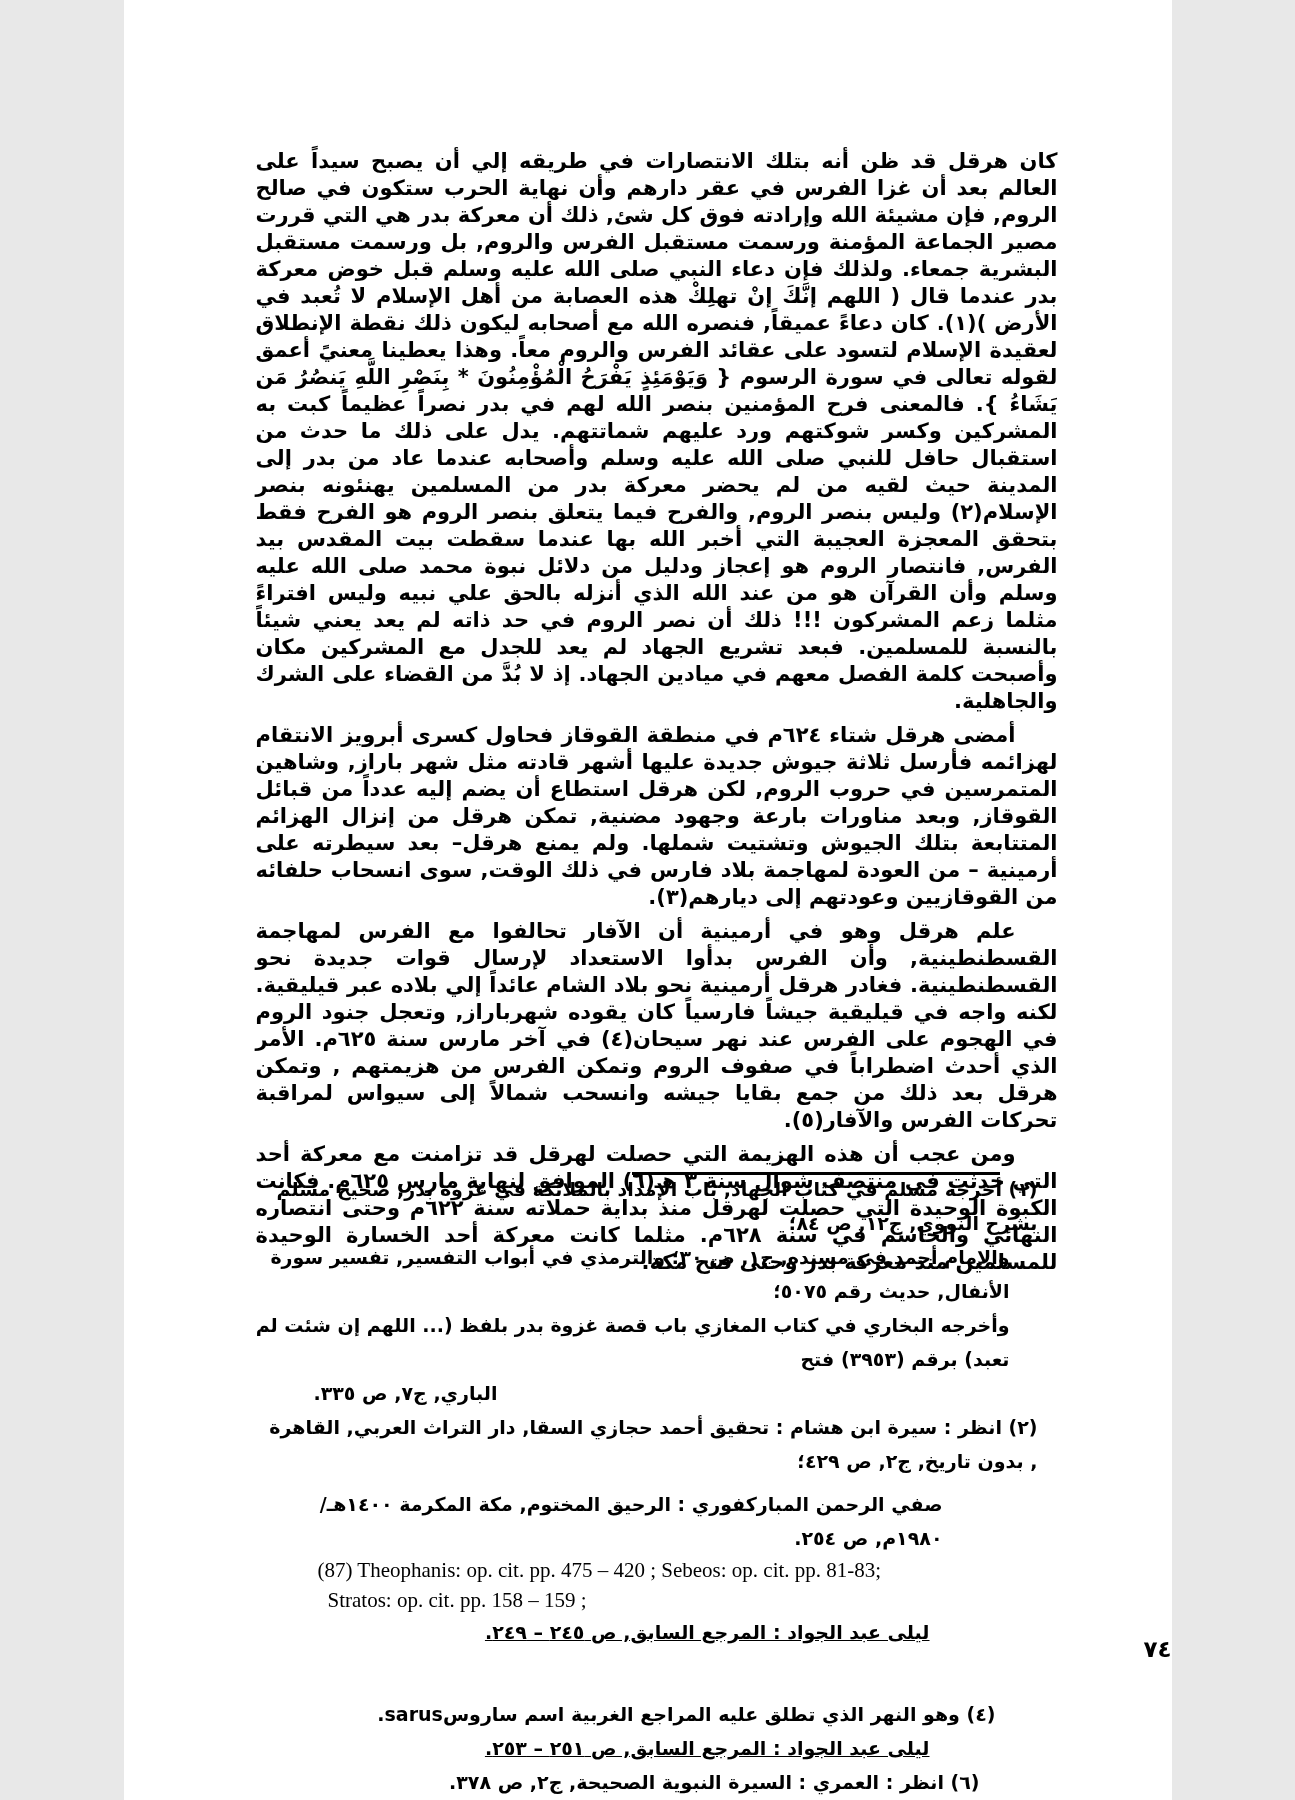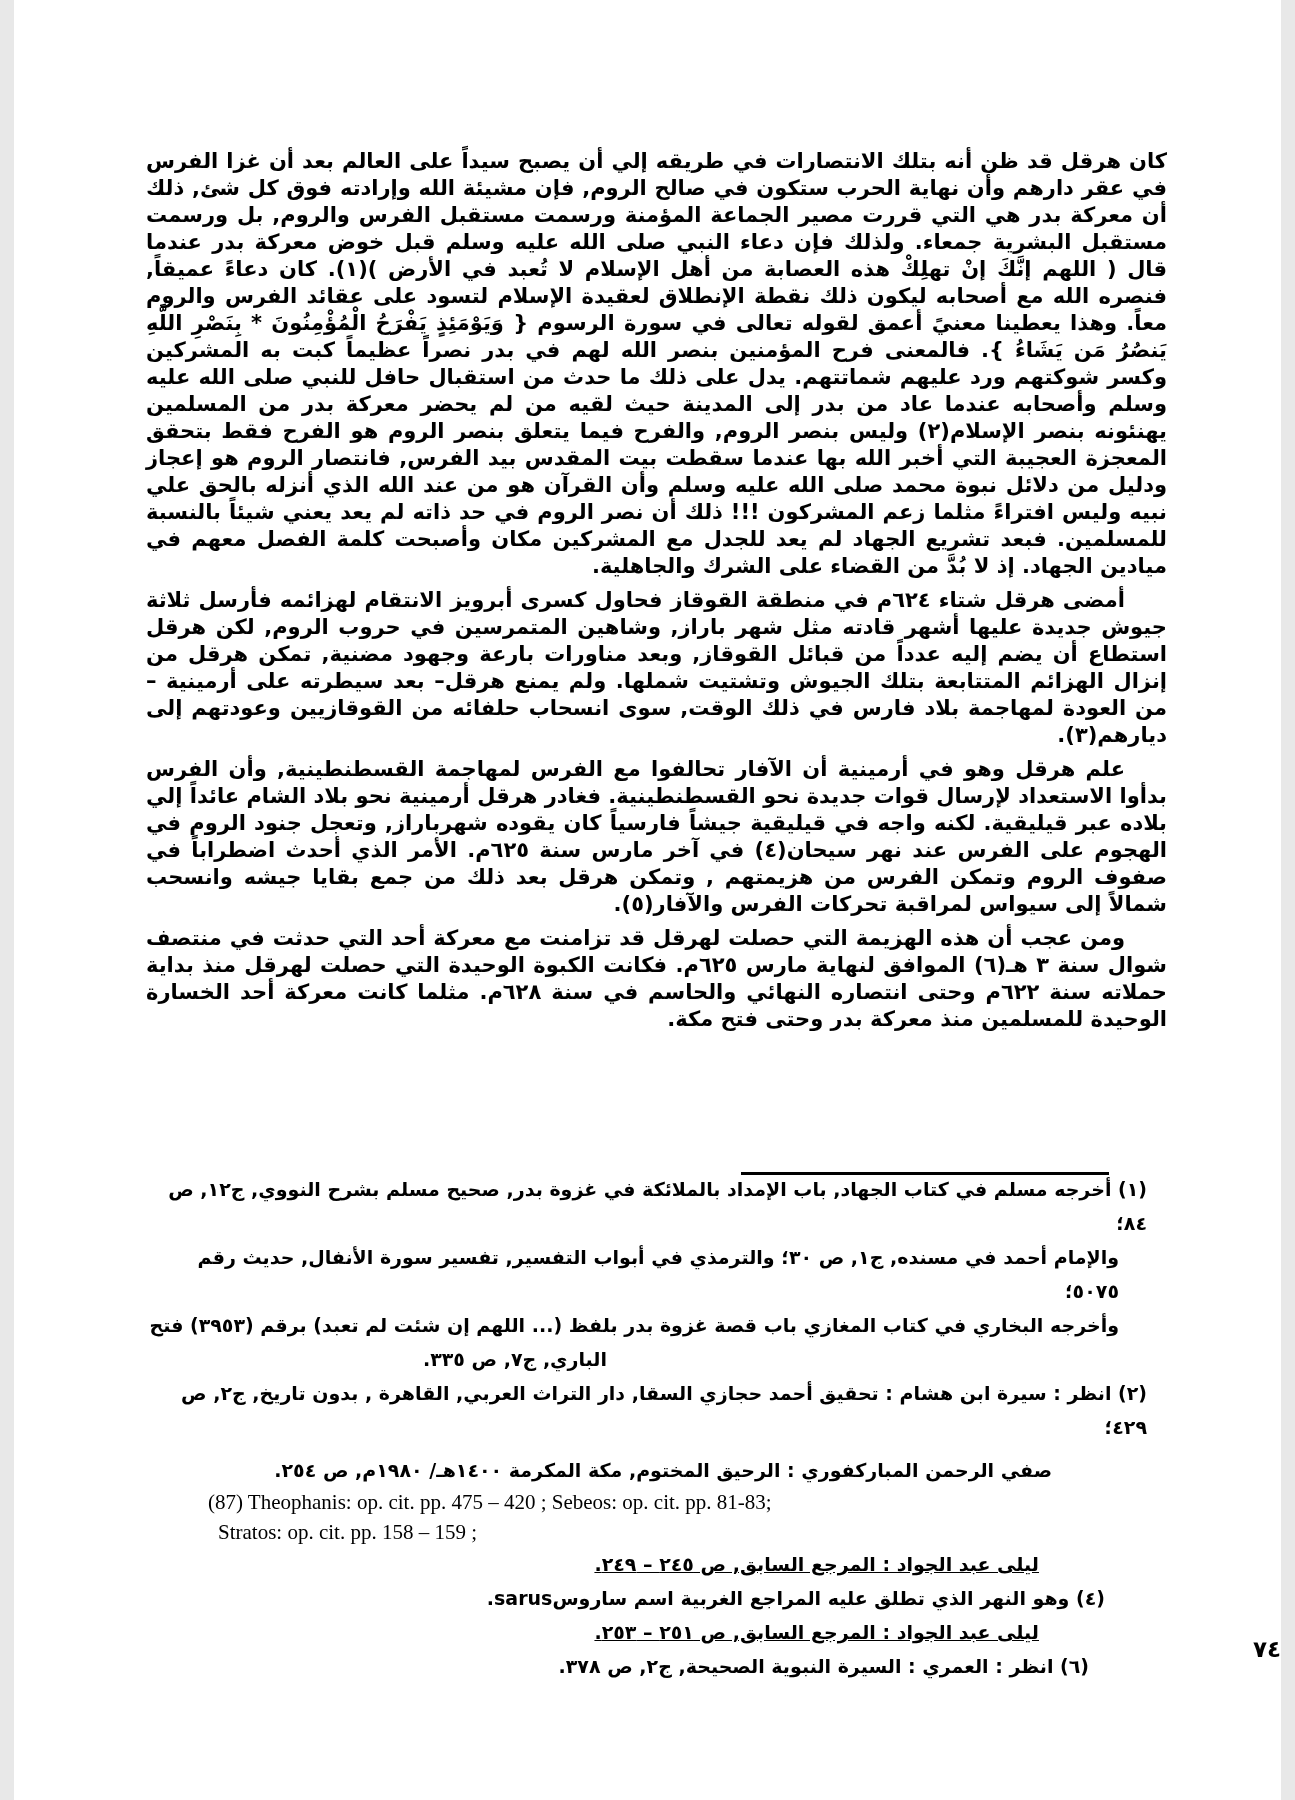--- a/index.html
+++ b/index.html
@@ -1,18 +1,18 @@
 <!DOCTYPE html>
 <html lang="ar"><head>
 <meta charset="utf-8">
 <style>
   html, body { margin: 0; padding: 0; background: #e8e8e8; }
   .page {
     position: relative;
-    width: 1267px;
+    width: 1048px;
     height: 1800px;
     margin: 0 auto;
     background: #ffffff;
     color: #000000;
     font-family: "DejaVu Sans", sans-serif;
     overflow: hidden;
   }
   .body-text {
     position: absolute;
     top: 148px;
@@ -44,21 +44,21 @@
     left: 132px;
     direction: rtl;
     font-size: 19px;
     font-weight: bold;
   }
   .fn { line-height: 34px; text-align: right; }
   .fn.ind-sm   { padding-right: 28px; }
   .fn.ind-deep { padding-right: 540px; }
   .fn.ind-md   { padding-right: 95px; margin-top: 9px; }
   .fn.ind-md2  { padding-right: 108px; text-decoration: underline; }
-  .fn.ind-sm2  { padding-right: 42px; }
+  .fn.ind-sm2  { padding-right: 42px; margin-top: 48px; }
   .fn.ind-md3  { padding-right: 58px; }
   .fn.latin {
     direction: ltr;
     text-align: left;
     font-family: "Liberation Serif", "DejaVu Serif", serif;
     font-weight: normal;
     font-size: 21px;
     line-height: 30px;
     padding-left: 62px;
   }

